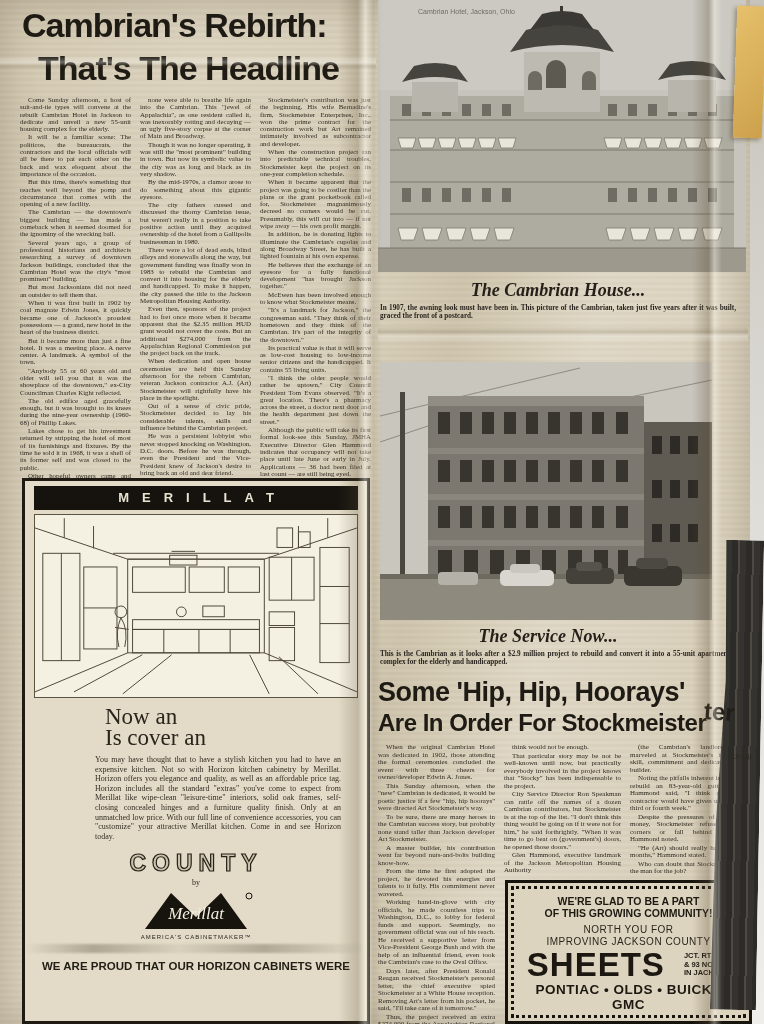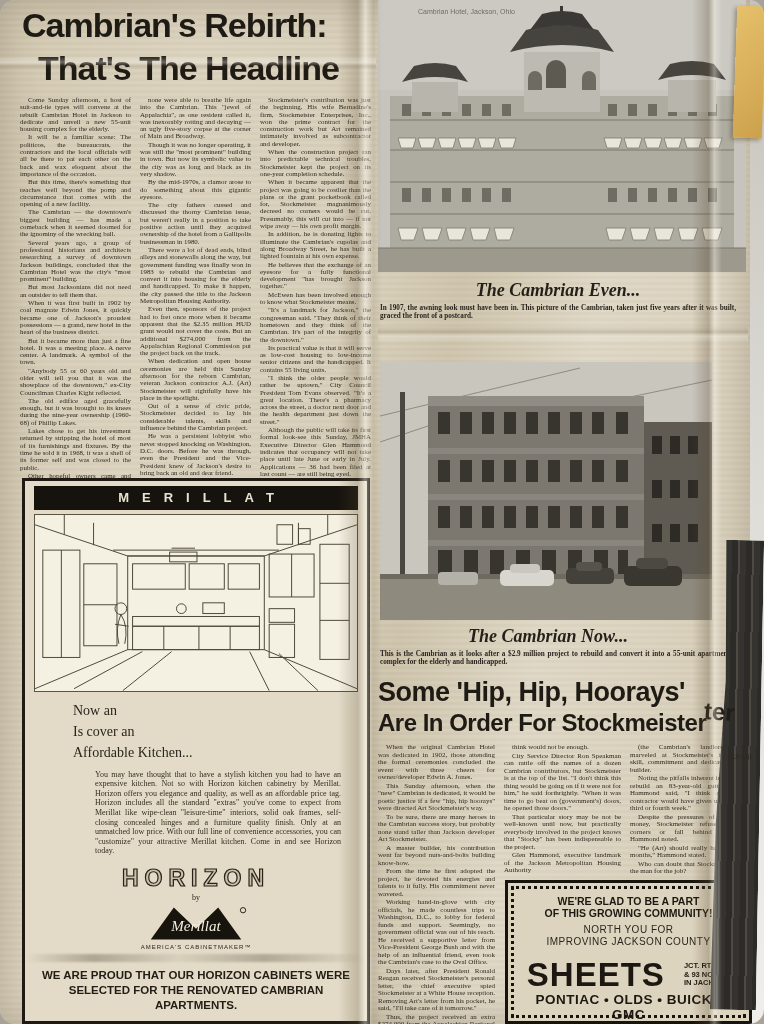--- a/index.html
+++ b/index.html
@@ -1,18 +1,18 @@
 <!DOCTYPE html>
 <html><head>
 <meta charset="utf-8">
 <style>
   html,body{margin:0;padding:0;background:#a8a298;}
   .canvas{position:relative;width:764px;height:1024px;overflow:hidden;
           font-family:"Liberation Serif",serif;color:#2e2a21;
-          background:linear-gradient(180deg,#bdb7ab,#c6c1b5);border-radius:15px;}
+          background:linear-gradient(180deg,#bdb7ab,#c6c1b5);}
   
   .paper{position:absolute;left:0;top:0;width:750px;height:1024px;
          background:
            repeating-linear-gradient(180deg,rgba(0,0,0,0.018) 0 3px,rgba(255,255,255,0.02) 3px 6px),
            linear-gradient(100deg,#d3c9b2 0%,#dcd3bf 22%,#d8cfba 46%,#cfc5ad 55%,#e0d8c6 70%,#d5cbb5 100%);
          box-shadow:inset 0 0 40px rgba(60,45,20,.25);}
   .wall-right{position:absolute;right:0;top:0;width:16px;height:1024px;
          background:linear-gradient(180deg,#c6c3ba,#e3e2de 60%,#efeeea);}
   
   .h1-wrap{position:absolute;left:22px;top:4px;width:352px;
@@ -45,21 +45,21 @@
            font-family:Liberation Sans, sans-serif;font-weight:bold;color:#1e1a14;}
   .h2-line1{font-size:27px;letter-spacing:-0.5px;line-height:32px;}
   .h2-line2{font-size:24px;letter-spacing:-0.5px;line-height:30px;}
   
   .merillat{position:absolute;left:22px;top:478px;width:342px;height:540px;
             border:3px solid #1f1b14;background:#e3dbc7;display:flex;flex-direction:column;overflow:hidden;}
   .mer-banner{margin:5px 9px 0;height:24px;background:#16130e;color:#e9e3d2;
               font-family:"Liberation Sans",sans-serif;font-size:13px;font-weight:bold;
               letter-spacing:13px;text-align:center;line-height:24px;padding-left:13px;}
   .mer-art{margin:4px 9px 0;height:182px;background:#f4f0e2;border:1px solid #5a5442;}
-  .mer-headline{margin:8px 0 0 48px;font-size:14px;line-height:21px;color:#2a251c;}
+  .mer-headline{margin:8px 0 0 80px;font-size:23px;line-height:21px;color:#2a251c;}
   .mer-headline p{margin:0;text-indent:0;}
   .mer-body{margin:7px 26px 0 70px;font-size:8px;line-height:9.6px;text-align:justify;color:#332d23;}
   .horizon{margin:9px auto 0;font-family:"Liberation Sans",sans-serif;font-weight:bold;
            font-size:23px;letter-spacing:6px;color:rgba(40,34,24,.14);
            -webkit-text-stroke:1.2px #282218;}
   .mer-by{text-align:center;font-size:8px;margin-top:1px;}
   .mer-logo{margin:2px auto 0;}
   .mer-tag{text-align:center;font-family:"Liberation Sans",sans-serif;font-size:6px;
            letter-spacing:1px;color:#2a251c;margin-top:1px;}
   .smudge{height:9px;margin:4px 0 0;filter:blur(1px);
@@ -67,21 +67,21 @@
   .mer-footer{margin:6px 6px 8px;font-family:"Liberation Sans",sans-serif;font-weight:bold;
               font-size:11.5px;line-height:15px;text-align:center;color:#221d15;}
   .mer-footer p{margin:0;text-indent:0;}
   
   .sheets{position:absolute;left:505px;top:880px;width:247px;height:144px;
           background:#ddd4bf;border:3px solid #17130d;padding:3px;box-sizing:border-box;}
   .sheets-inner{width:100%;height:100%;border:3px dotted #17130d;box-sizing:border-box;
                 padding:6px 4px 0;text-align:center;font-family:"Liberation Sans",sans-serif;color:#1c1811;}
   .sh-l12{font-weight:bold;font-size:10.5px;line-height:12px;}
   .sh-l34{font-size:10px;line-height:12px;letter-spacing:.5px;margin-top:5px;color:#2a261e;}
-  .sh-name-row{display:flex;justify-content:center;align-items:center;gap:19px;margin-top:12px;}
+  .sh-name-row{display:flex;justify-content:center;align-items:center;gap:19px;margin-top:2px;}
   .sh-name{font-weight:bold;font-size:33px;letter-spacing:1px;line-height:30px;}
   .sh-loc{text-align:left;font-weight:bold;font-size:7.5px;line-height:8.5px;}
   .sh-loc p{margin:0;text-indent:0;}
   .sh-brands{font-weight:bold;font-size:13.5px;margin-top:2px;letter-spacing:.5px;}
   
   .behind-photo{position:absolute;left:714px;top:540px;width:46px;height:470px;
         background:repeating-linear-gradient(90deg,#2c2b28 0 6px,#4d4a44 6px 8px,#35332f 8px 14px);
         clip-path:polygon(18% 0,100% 0,100% 100%,0 100%,6% 60%,22% 30%);transform:rotate(1deg);}
   .yellow-scrap{position:absolute;left:735px;top:6px;width:29px;height:132px;
         background:linear-gradient(135deg,#e6c06c,#cda14c);transform:rotate(2deg);
@@ -231,21 +231,21 @@
       <path d="M24 82 q33 -10 66 0 l-12 -16 q-21 -6 -42 0 z" fill="#46443e"></path>
       <rect x="290" y="80" width="48" height="32" fill="#b8b5ac"></rect>
       <path d="M280 80 q34 -10 68 0 l-12 -16 q-22 -6 -44 0 z" fill="#46443e"></path>
 
       <rect y="248" width="368" height="24" fill="#9d998d"></rect>
       <line x1="0" y1="248" x2="368" y2="248" stroke="#7b776c"></line>
       <text x="40" y="14" font-family="Liberation Sans, sans-serif" font-size="7" fill="#6f6d66">Cambrian Hotel, Jackson, Ohio</text>
     </svg>
   </div>
 
-  <div class="cap-title cap1-title">The Cambrian Even...</div>
+  <div class="cap-title cap1-title">The Cambrian House...</div>
   <div class="cap-text cap1-text">In 1907, the awning look must have been in. This picture of the Cambrian, taken just five years after it was built, graced the front of a postcard.</div>
 
   <div class="photo2">
     <svg viewBox="0 0 332 258" width="332" height="258">
       <rect width="332" height="258" fill="#c9c6be"></rect>
 
       <g stroke="#8e8b83" stroke-width="1">
         <line x1="0" y1="54" x2="200" y2="6"></line>
           <line x1="130" y1="60" x2="332" y2="18"></line>
           <line x1="0" y1="80" x2="120" y2="40"></line>
@@ -316,43 +316,43 @@
           <rect x="130" y="202" width="30" height="9" rx="4" fill="#c9c7c0"></rect>
         <rect x="186" y="206" width="48" height="16" rx="5" fill="#44413b"></rect>
           <rect x="196" y="200" width="26" height="9" rx="4" fill="#56534c"></rect>
         <rect x="244" y="204" width="58" height="20" rx="6" fill="#3a3731"></rect>
           <rect x="256" y="196" width="32" height="11" rx="5" fill="#4c4942"></rect>
         <rect x="58" y="210" width="40" height="13" rx="4" fill="#b4b1a9"></rect>
       </g>
     </svg>
   </div>
 
-  <div class="cap-title cap2-title">The Cambrian Now...</div>
+  <div class="cap-title cap2-title">The Service Now...</div>
   <div class="cap-text cap2-text">This is the Cambrian as it looks after a $2.9 million project to rebuild and convert it into a 55-unit apartment complex for the elderly and handicapped.</div>
 
   <div class="h2-wrap">
     <div class="h2-line1">Some 'Hip, Hip, Hoorays'</div>
     <div class="h2-line2">Are In Order For Stockmeister</div>
   </div>
 
   <div class="cols a2cols">
     <div class="col c1">
         <p>When the original Cambrian Hotel was dedicated in 1902, those attending the formal ceremonies concluded the event with three cheers for owner/developer Edwin A. Jones.</p>
         <p>This Sunday afternoon, when the "new" Cambrian is dedicated, it would be poetic justice if a few "hip, hip hoorays" were directed Art Stockmeister's way.</p>
         <p>To be sure, there are many heroes in the Cambrian success story, but probably none stand taller than Jackson developer Art Stockmeister.</p>
         <p>A master builder, his contribution went far beyond nuts-and-bolts building know-how.</p>
         <p>From the time he first adopted the project, he devoted his energies and talents to it fully. His commitment never wavered.</p>
         <p>Working hand-in-glove with city officials, he made countless trips to Washington, D.C., to lobby for federal funds and support. Seemingly, no government official was out of his reach. He received a supportive letter from Vice-President George Bush and with the help of an influential friend, even took the Cambrian's case to the Oval Office.</p>
         <p>Days later, after President Ronald Reagan received Stockmeister's personal letter, the chief executive spied Stockmeister at a White House reception. Removing Art's letter from his pocket, he said, "I'll take care of it tomorrow."</p>
         <p>Thus, the project received an extra $274,000 from the Appalachian Regional Commission that kept the project alive after it was apparent that the $2.35 million HUD</p>
       </div>
     <div class="col c2">
         <p>think would not be enough.</p>
+        <p>That particular story may be not be well-known until now, but practically everybody involved in the project knows that "Stocky" has been indispensable to the project.</p>
         <p>City Service Director Ron Speakman can rattle off the names of a dozen Cambrian contributors, but Stockmeister is at the top of the list. "I don't think this thing would be going on if it were not for him," he said forthrightly. "When it was time to go beat on (government's) doors, he opened those doors."</p>
-        <p>That particular story may be not be well-known until now, but practically everybody involved in the project knows that "Stocky" has been indispensable to the project.</p>
         <p>Glen Hammond, executive landmark of the Jackson Metropolitan Housing Authority</p>
       </div>
     <div class="col c3">
         <p>(the Cambrian's landlord), has marveled at Stockmeister's incredible skill, commitment and dedication as a builder.</p>
         <p>Noting the pitfalls inherent in trying to rebuild an 83-year-old gutted hotel, Hammond said, "I think any other contractor would have given up after the third or fourth week."</p>
         <p>Despite the pressures of time and money, Stockmeister refused to cut corners or fall behind schedule, Hammond noted.</p>
         <p>"He (Art) should really have had 18 months," Hammond stated.</p>
         <p>Who can doubt that Stockmeister was the man for the job?</p>
       </div>
   </div>
@@ -413,35 +413,33 @@
           <line x1="40" y1="178" x2="110" y2="140"></line>
             <line x1="90" y1="180" x2="140" y2="140"></line>
             <line x1="240" y1="180" x2="220" y2="140"></line>
             <line x1="290" y1="180" x2="250" y2="142"></line>
         </g>
       </svg>
     </div>
     <div class="mer-headline">
         <p>Now an</p>
         <p>Is cover an</p>
-        <p>Affordable Kitchen...</p>
       </div>
     <div class="mer-body">You may have thought that to have a stylish kitchen you had to have an expensive kitchen. Not so with Horizon kitchen cabinetry by Merillat. Horizon offers you elegance and quality, as well as an affordable price tag. Horizon includes all the standard "extras" you've come to expect from Merillat like wipe-clean "leisure-time" interiors, solid oak frames, self-closing concealed hinges and a furniture quality finish. Only at an unmatched low price. With our full line of convenience accessories, you can "customize" your attractive Merillat kitchen. Come in and see Horizon today.</div>
-    <div class="horizon">HORIZON</div>
+    <div class="horizon">COUNTY</div>
     <div class="mer-by">by</div>
     <svg class="mer-logo" viewBox="0 0 130 44" width="130" height="44">
       <path d="M14 40 L40 4 L65 28 L90 4 L116 40 Z" fill="#17130d"></path>
       <circle cx="118" cy="7" r="3" fill="none" stroke="#17130d" stroke-width="1"></circle>
       <text x="65" y="30" text-anchor="middle" font-family="Liberation Serif, serif" font-style="italic" font-size="17" fill="#f3efe1">Merillat</text>
     </svg>
     <div class="mer-tag">AMERICA'S CABINETMAKER™</div>
     <div class="smudge"></div>
     <div class="mer-footer">
         <p>WE ARE PROUD THAT OUR HORIZON CABINETS WERE</p>
-        <p>SELECTED FOR THE RENOVATED CAMBRIAN APARTMENTS.</p>
       </div>
   </div>
 
   <div class="sheets">
     <div class="sheets-inner">
       <div class="sh-l12">WE'RE GLAD TO BE A PART</div>
       <div class="sh-l12">OF THIS GROWING COMMUNITY!</div>
       <div class="sh-l34">NORTH YOU FOR</div>
       <div class="sh-l34" style="margin-top:0">IMPROVING JACKSON COUNTY</div>
       <div class="sh-name-row">

